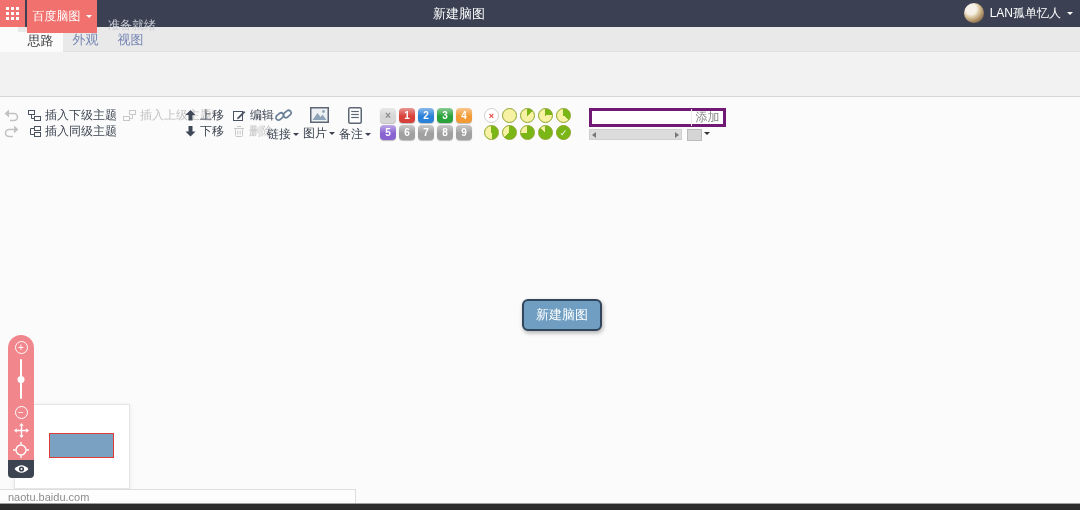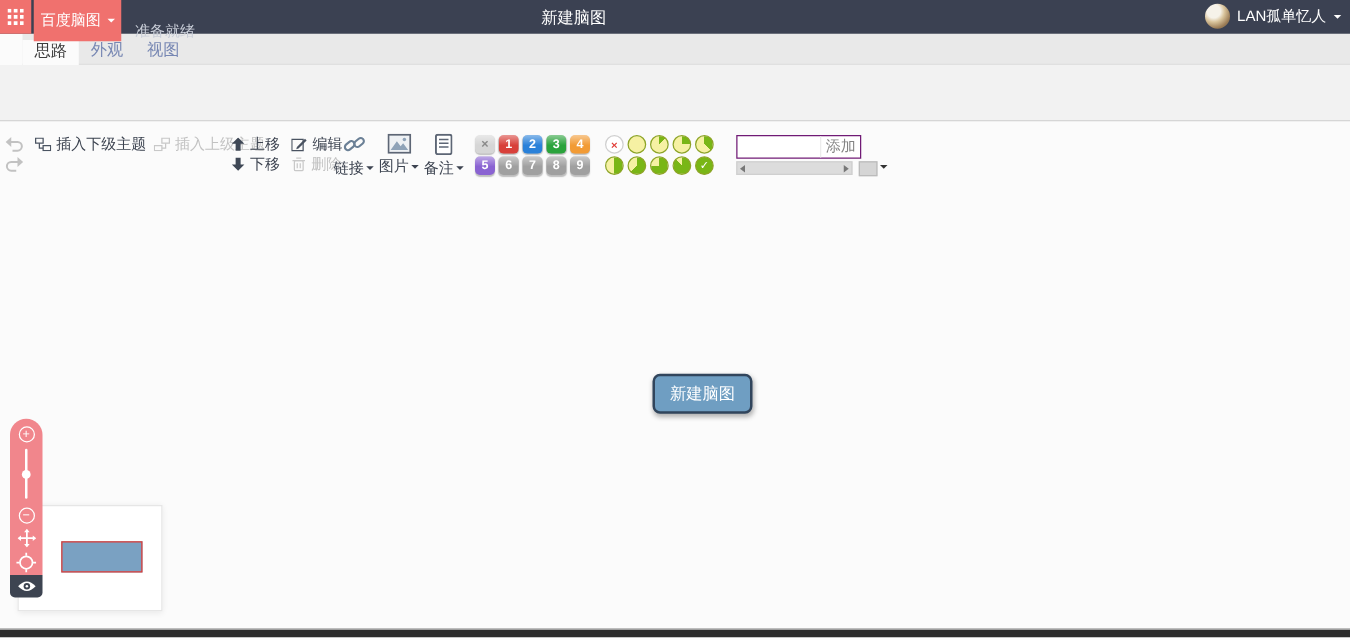--- a/index.html
+++ b/index.html
@@ -54,22 +54,22 @@
     background-image:linear-gradient(180deg, rgba(255,255,255,.45), rgba(255,255,255,0) 55%);
     box-shadow:0 1px 1px rgba(0,0,0,.25); }
   .pbadge.premove { background-color:#d6d6d6; color:#8a8a8a; }
 
   .picon { width:15px; height:15px; border-radius:50%; border:1px solid #8da426;
     display:flex; align-items:center; justify-content:center; font-size:9px; font-weight:bold;
     cursor:pointer; color:#fff; }
   .picon.premove2 { background:#fff; border-color:#cfcfcf; color:#e03c36; }
   .picon.pdone { background:#79b616; }
 
-  .tagbox { position:absolute; left:589px; top:56px; width:100px; height:19px; background:#fff;
-    border:1px solid #701a75; display:flex; align-items:center; }
+  .tagbox { position:absolute; left:589px; top:56px; width:137px; height:19px; background:#fff;
+    border:3px solid #701a75; display:flex; align-items:center; }
   .tagbox input { flex:1; min-width:0; border:none; outline:none; height:15px; font-size:12px;
     padding:0 4px; background:transparent; }
   .tag-add { width:32px; text-align:center; color:#848484; font-size:12px;
     border-left:1px solid #ececec; cursor:pointer; line-height:17px; }
   .tagscroll { position:absolute; left:589px; top:77px; width:93px; height:11px; background:#dcdcdc;
     border:1px solid #cfcfcf; display:flex; align-items:center; justify-content:space-between;
     padding:0 2px; cursor:pointer; }
   .arrow-l { width:0; height:0; border-top:3px solid transparent; border-bottom:3px solid transparent;
     border-right:4px solid #777; }
   .arrow-r { width:0; height:0; border-top:3px solid transparent; border-bottom:3px solid transparent;
@@ -195,20 +195,32 @@
         <svg width="13" height="11" viewBox="0 0 13 11">
           <g fill="none" stroke="#c8c8c8">
             <rect x="6.5" y="0.5" width="6" height="4"></rect>
             <rect x="0.5" y="6.5" width="6" height="4"></rect>
             <path d="M9.5 4.5 v4 h-3"></path>
           </g>
         </svg>
         <span>插入上级主题</span>
       </span>
     </div>
+    <div class="tb-row">
+      <span class="tb-item">
+        <svg width="13" height="11" viewBox="0 0 13 11">
+          <g fill="none" stroke="#4a5361">
+            <rect x="6.5" y="0.5" width="6" height="4"></rect>
+            <rect x="6.5" y="6.5" width="6" height="4"></rect>
+            <path d="M6.5 2.5 h-4 v6 h4"></path>
+          </g>
+        </svg>
+        <span>插入同级主题</span>
+      </span>
+    </div>
   </div>
 
   <div class="tb-abs" style="left:185px; top:55px;text-align:right;">
     <div class="tb-row">
       <span class="tb-item">
         <svg width="11" height="11" viewBox="0 0 11 11">
           <polygon points="5.5,0 10.5,5 7.5,5 7.5,10.5 3.5,10.5 3.5,5 0.5,5" fill="#3f4856"></polygon>
         </svg>
         <span>上移</span>
       </span>
@@ -367,15 +379,16 @@
         <circle cx="7.5" cy="5" r="2.6" fill="#3d4451"></circle>
         <circle cx="7.5" cy="5" r="1" fill="#fff"></circle>
       </svg>
     </div>
   </div>
 
   <div class="navigator">
     <div class="nav-view"></div>
   </div>
 
+  <div class="status-tip">naotu.baidu.com</div>
 </div>
 
 <div class="bottom-bar"></div>
 
 </body></html>

